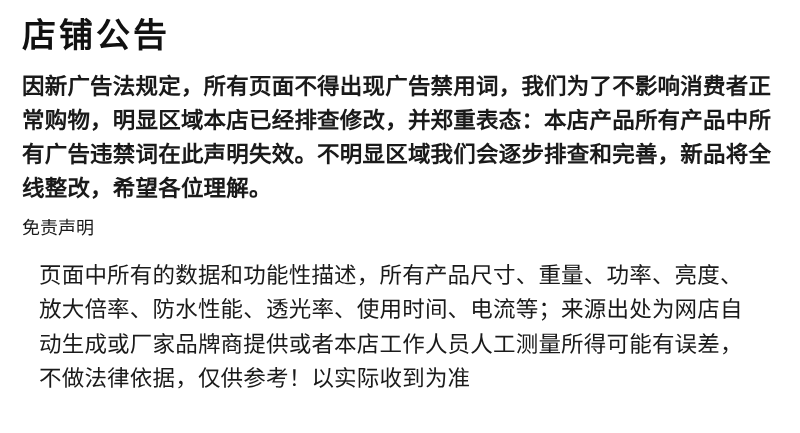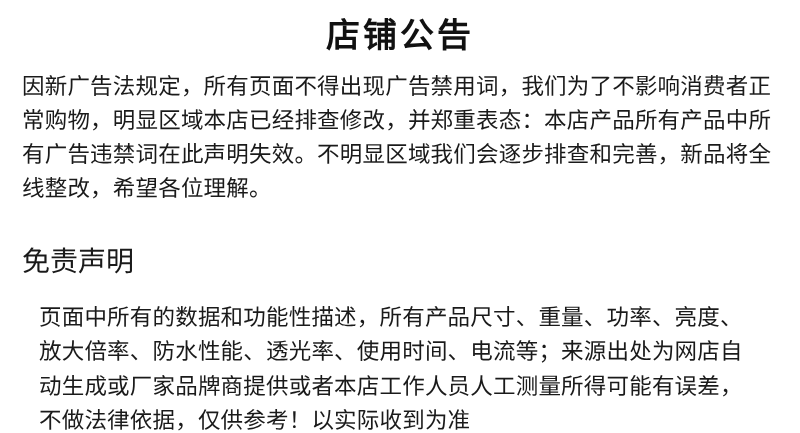--- a/index.html
+++ b/index.html
@@ -15,42 +15,42 @@
     overflow: hidden;
   }
   .notice-page {
     width: 800px;
     height: 433px;
     box-sizing: border-box;
     padding: 14px 22px 0 22px;
     display: block;
   }
   .notice-title {
-    text-align: center;
     font-size: 34px;
     font-weight: bold;
     letter-spacing: 3px;
     line-height: 1.25;
     margin: 0 0 12px 0;
     color: #111111;
   }
   .notice-paragraph {
     font-size: 22.5px;
     line-height: 1.52;
     letter-spacing: 0.2px;
     margin: 0 0 6px 0;
     text-align: left;
     color: #1a1a1a;
     word-break: break-all;
   }
   .notice-paragraph.main-block {
-    margin-bottom: 36px;
+    margin-bottom: 9px;
+    font-weight: bold;
   }
   .disclaimer-heading {
-    font-size: 28px;
+    font-size: 18px;
     line-height: 1.5;
     margin: 0 0 4px 0;
     color: #1a1a1a;
   }
   .disclaimer-body {
     font-size: 22.5px;
     line-height: 1.52;
     letter-spacing: 0.2px;
     margin: 17px;
     color: #1a1a1a;

